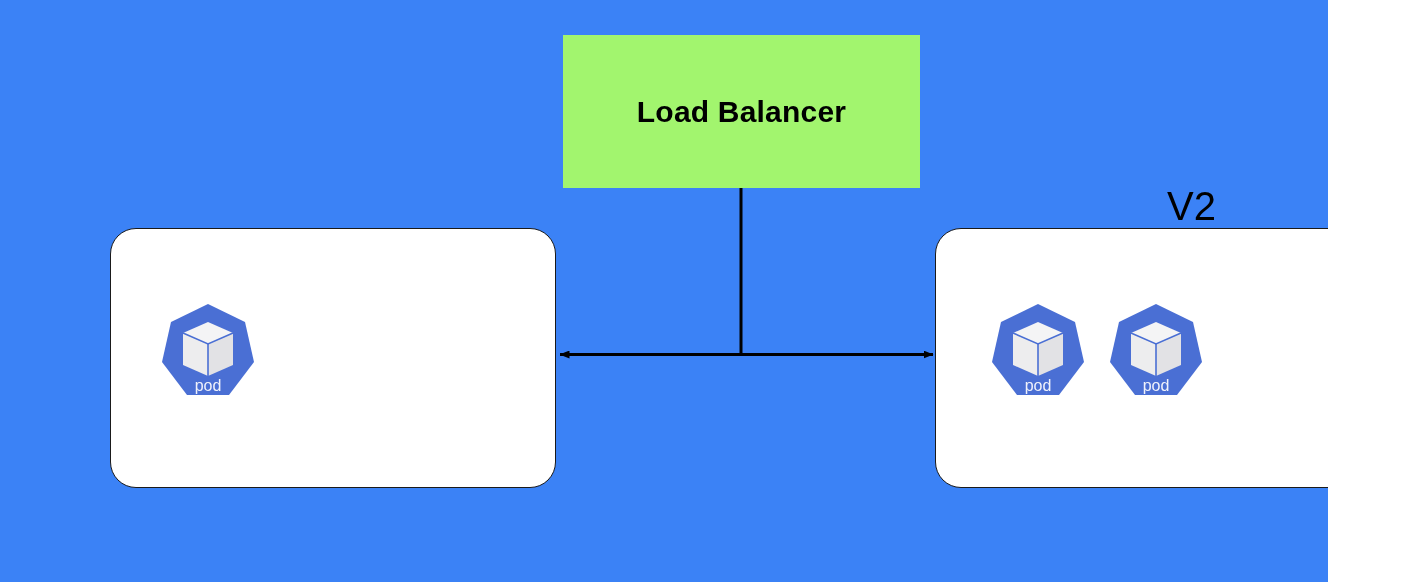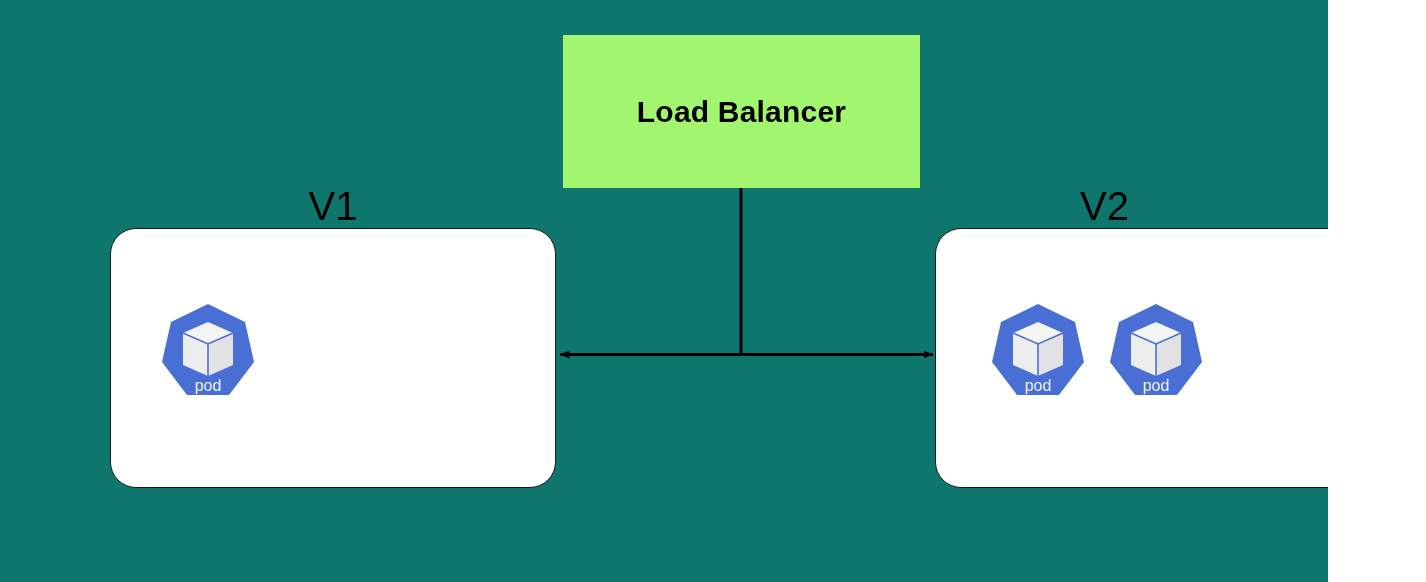--- a/index.html
+++ b/index.html
@@ -9,21 +9,21 @@
     background: #ffffff;
   }
   body {
     font-family: "Liberation Sans", sans-serif;
     -webkit-font-smoothing: antialiased;
   }
   #canvas {
     position: relative;
     width: 1328px;
     height: 582px;
-    background: #0f766e;
+    background: #3b82f6;
     overflow: hidden;
   }
 
   
   .lb-box {
     position: absolute;
     left: 563px;
     top: 35px;
     width: 357px;
     height: 153px;
@@ -72,21 +72,21 @@
     line-height: 1;
     text-align: center;
     white-space: nowrap;
   }
   #title-v1 {
     left: 110px;
     top: 186px;
     width: 446px;
   }
   #title-v2 {
-    left: 879px;
+    left: 966px;
     top: 186px;
     width: 451px;
   }
 
   
   .pod-row {
     position: absolute;
     display: flex;
   }
   #pods-v1 {
@@ -139,21 +139,20 @@
 
     <line x1="741" y1="188" x2="741" y2="354.5" stroke="#000000" stroke-width="3"></line>
 
     <line x1="560" y1="354.5" x2="933" y2="354.5" stroke="#000000" stroke-width="3" marker-start="url(#arrow-start)" marker-end="url(#arrow-end)"></line>
   </svg>
 
   <div class="lb-box">
     <span class="lb-label">Load Balancer</span>
   </div>
 
-  <div class="group-title" id="title-v1">V1</div>
 
   <div class="group-box" id="group-v1"></div>
 
   <div class="pod-row" id="pods-v1">
     <span class="pod-icon">
       <svg viewBox="0 0 106 106" xmlns="http://www.w3.org/2000/svg">
         <polygon points="53,4 90,22 99,62 74,95 32,95 7,62 16,22" fill="#4a6fd4"></polygon>
         <g>
           <polygon points="53,22 78,33 53,44 28,33" fill="#f4f4f5"></polygon>
           <polygon points="28,33 53,44 53,76 28,65" fill="#ededee"></polygon>

